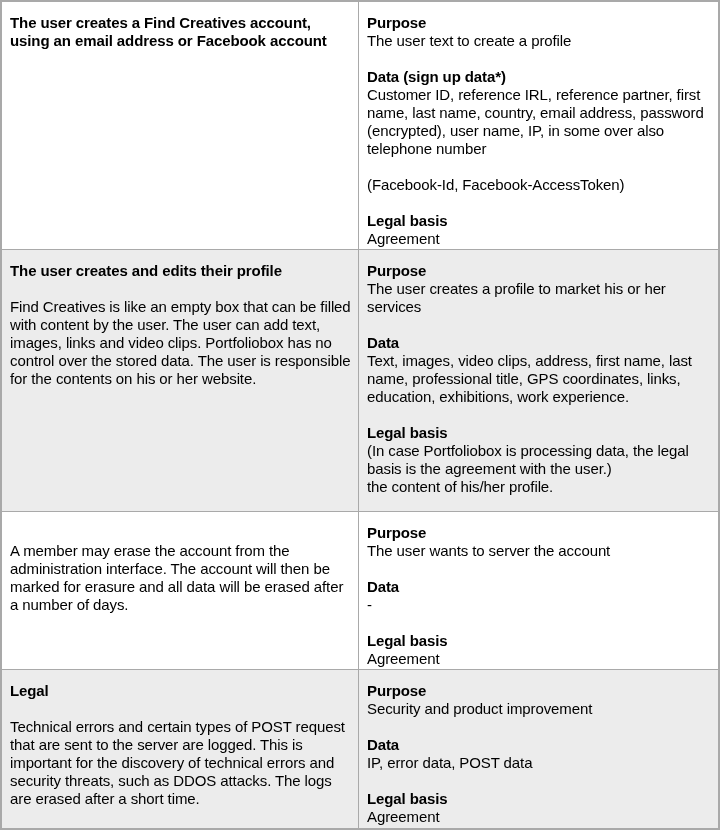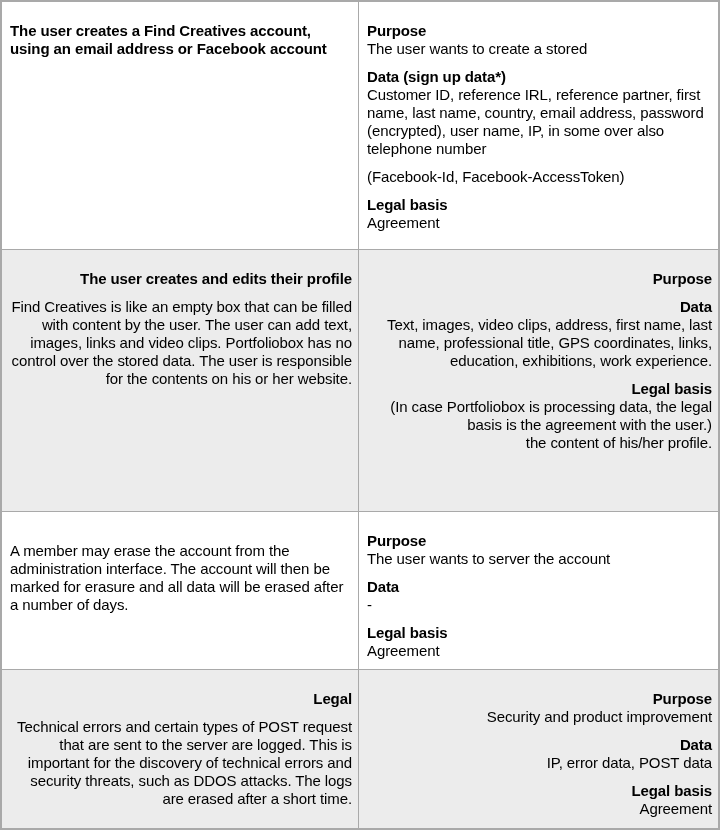--- a/index.html
+++ b/index.html
@@ -21,57 +21,58 @@
     letter-spacing: -0.1px;
     color: var(--text);
     background: #ffffff;
   }
   .row {
     display: grid;
     grid-template-columns: 357px 1fr;
     overflow: hidden;
   }
   .row + .row { border-top: 1px solid var(--border); }
-  .row.alt { background: var(--alt); text-align: right; }
+  .row.alt { background: var(--alt); }
   .cell {
-    padding: 20px 6px 8px 8px;
+    padding: 12px 6px 8px 8px;
     overflow: hidden;
   }
   .cell.left { border-right: 1px solid var(--border); }
   p { margin: 0; }
   .b { font-weight: bold; }
-  .gap { margin-top: 10px; }
+  .gap { margin-top: 18px; }
 </style>
 </head>
 <body>
 
 <div class="table">
 
   <div class="row">
     <div class="cell left">
       <p class="b">The user creates a Find Creatives account, using an email address or Facebook account</p>
     </div>
     <div class="cell">
       <p class="b">Purpose</p>
-      <p>The user wants to create a stored</p>
+      <p>The user text to create a profile</p>
       <p class="b gap">Data (sign up data*)</p>
       <p>Customer ID, reference IRL, reference partner, first name, last name, country, email address, password (encrypted), user name, IP, in some over also telephone number</p>
       <p class="gap">(Facebook-Id, Facebook-AccessToken)</p>
       <p class="b gap">Legal basis</p>
       <p>Agreement</p>
     </div>
   </div>
 
   <div class="row alt">
     <div class="cell left">
       <p class="b">The user creates and edits their profile</p>
       <p class="gap">Find Creatives is like an empty box that can be filled with content by the user. The user can add text, images, links and video clips. Portfoliobox has no control over the stored data. The user is responsible for the contents on his or her website.</p>
     </div>
     <div class="cell">
       <p class="b">Purpose</p>
+      <p>The user creates a profile to market his or her services</p>
       <p class="b gap">Data</p>
       <p>Text, images, video clips, address, first name, last name, professional title, GPS coordinates, links, education, exhibitions, work experience.</p>
       <p class="b gap">Legal basis</p>
       <p>(In case Portfoliobox is processing data, the legal basis is the agreement with the user.)</p>
       <p>the content of his/her profile.</p>
     </div>
   </div>
 
   <div class="row">
     <div class="cell left">

